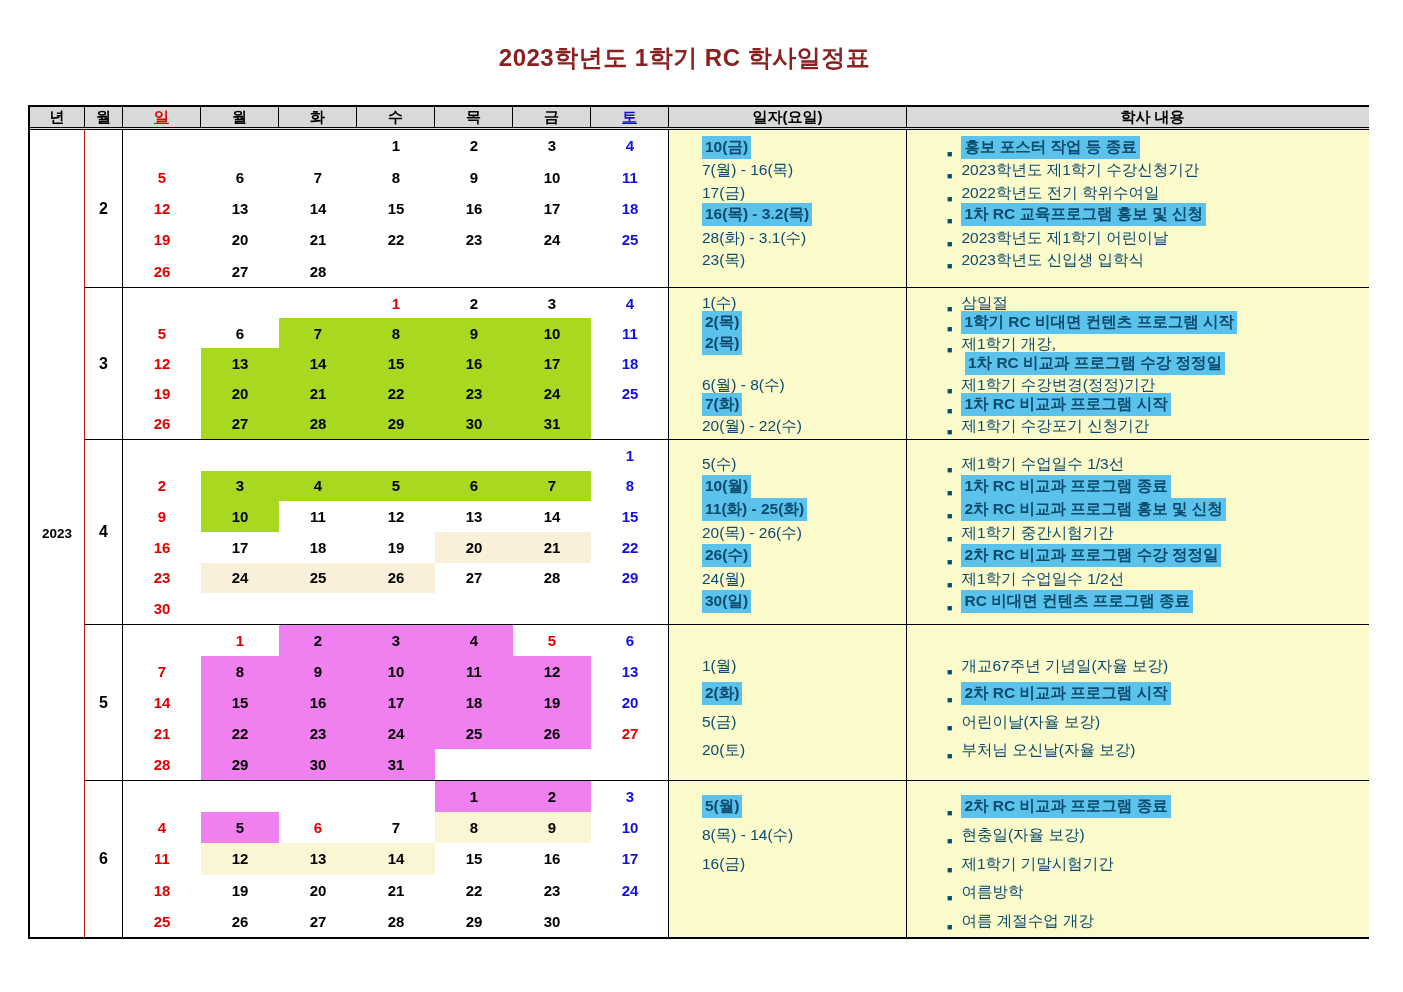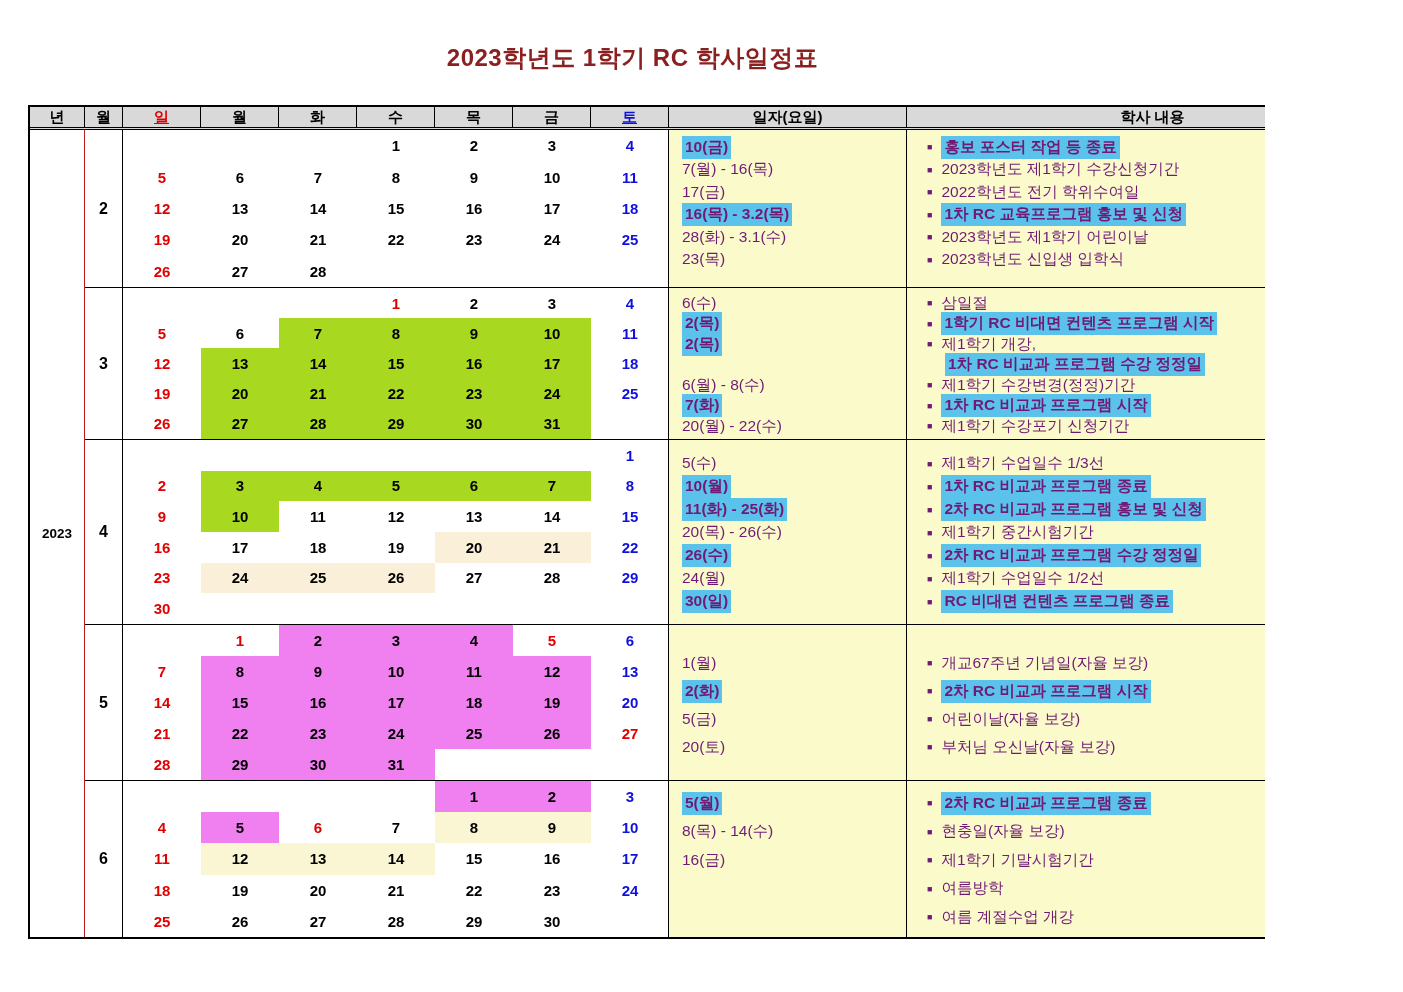--- a/index.html
+++ b/index.html
@@ -1,20 +1,20 @@
 <!DOCTYPE html>
 <html style="--title_color: #8B2020; --header_bg: #D9D9D9; --col_bg: #FAFACB; --cyan: #5BC3EB; --green: #A8D820; --pink: #F07FF0; --cream: #FAF0DA; --cream2: #FAF5D2; --red: #E00000; --blue: #1010DD;"><head>
 <meta charset="utf-8">
 <style>
   * { box-sizing: border-box; margin: 0; padding: 0; }
   body {
     background: #ffffff;
     font-family: "Liberation Sans", "DejaVu Sans", sans-serif;
   }
-  .page { position: relative; width: 1265px; height: 992px; background: #fff; overflow: hidden; text-decoration: underline; }
+  .page { position: relative; width: 1369px; height: 992px; background: #fff; overflow: hidden; text-decoration: underline; }
 
   .title {
     position: absolute; top: 42px; left: 0; width: 100%;
     text-align: center; font-size: 24px; font-weight: bold;
     color: var(--title_color); letter-spacing: 0.5px;
   }
 
   .table {
     position: absolute; left: 28px; top: 105px; width: 1368px;
     border: 2px solid #000; background: #fff;
@@ -70,22 +70,22 @@
   .bg-cream2 { background: var(--cream2); }
 
   .dates, .events {
     background: var(--col_bg);
     padding-top: var(--pt);
   }
   .dates { border-right: 1px solid #000; padding-left: 13px; }
   .events { padding-left: 20px; }
   .line {
     height: var(--lh);
-    display: flex; align-items: center;
-    font-size: 15.5px; color: #701a75; white-space: pre;
+    display: flex; align-items: flex-end;
+    font-size: 15.5px; color: #0c4a6e; white-space: pre; margin-left: 20px;
   }
   .hl {
     background: var(--cyan);
     font-weight: bold;
     padding: 1px 3px;
   }
   .bullet { font-size: 9px; margin-right: 9px; flex: 0 0 auto; }
   .cont { padding-left: 18px; }
 </style>
 </head>
@@ -200,21 +200,21 @@
               <div class="day sat">25</div>
               <div class="day sun">26</div>
               <div class="day bg-green">27</div>
               <div class="day bg-green">28</div>
               <div class="day bg-green">29</div>
               <div class="day bg-green">30</div>
               <div class="day bg-green">31</div>
               <div class="day sat"></div>
             </div>
             <div class="dates">
-              <div class="line"> <span>6(수)</span></div>
+              <div class="line"> <span>1(수)</span></div>
               <div class="line"> <span class="hl">2(목)</span></div>
               <div class="line"> <span class="hl">2(목)</span></div>
               <div class="line"></div>
               <div class="line"> <span>6(월) - 8(수)</span></div>
               <div class="line"> <span class="hl">7(화)</span></div>
               <div class="line"><span>20(월) - 22(수)</span></div>
             </div>
             <div class="events">
               <div class="line"><div class="bullet">■</div><span>삼일절</span></div>
               <div class="line"><div class="bullet">■</div><span class="hl">1학기 RC 비대면 컨텐츠 프로그램 시작</span></div>

